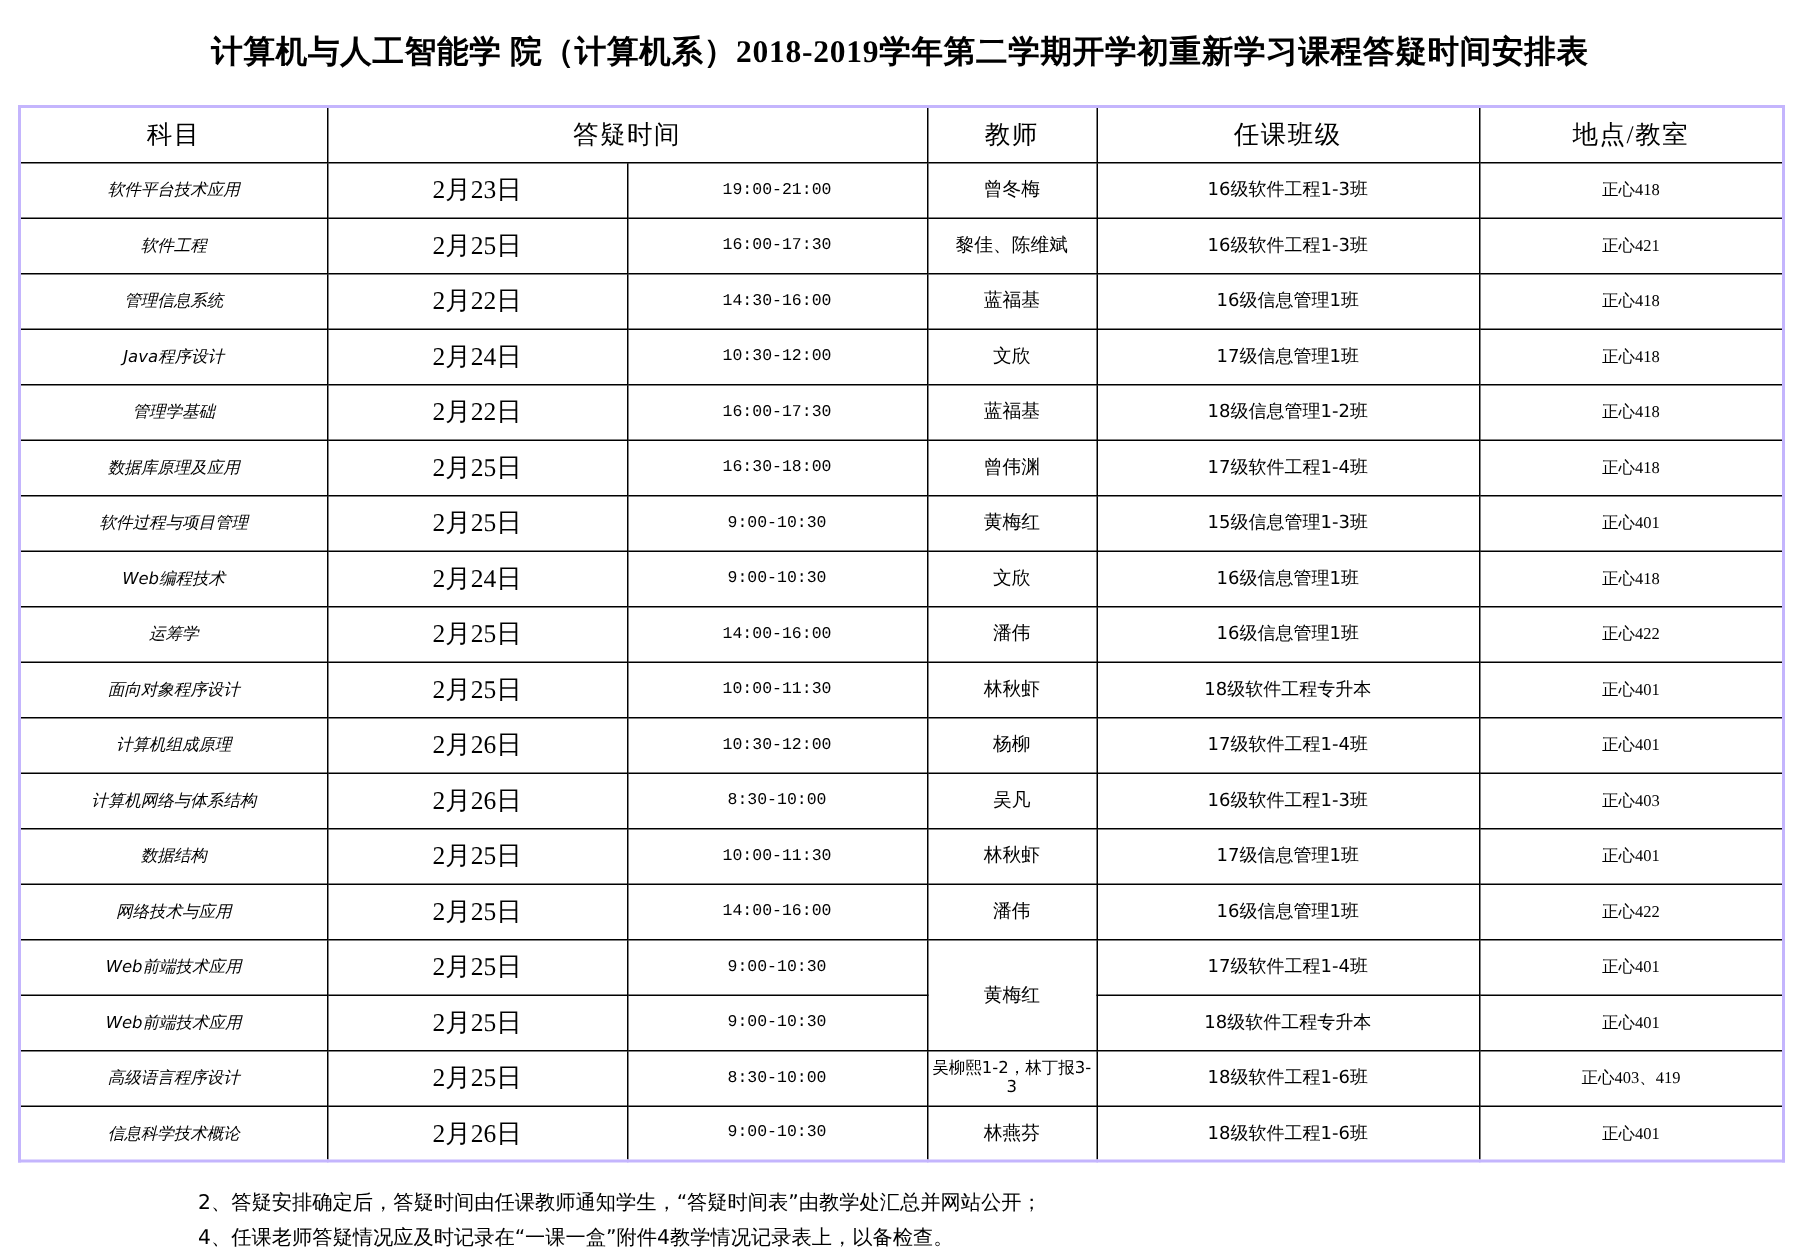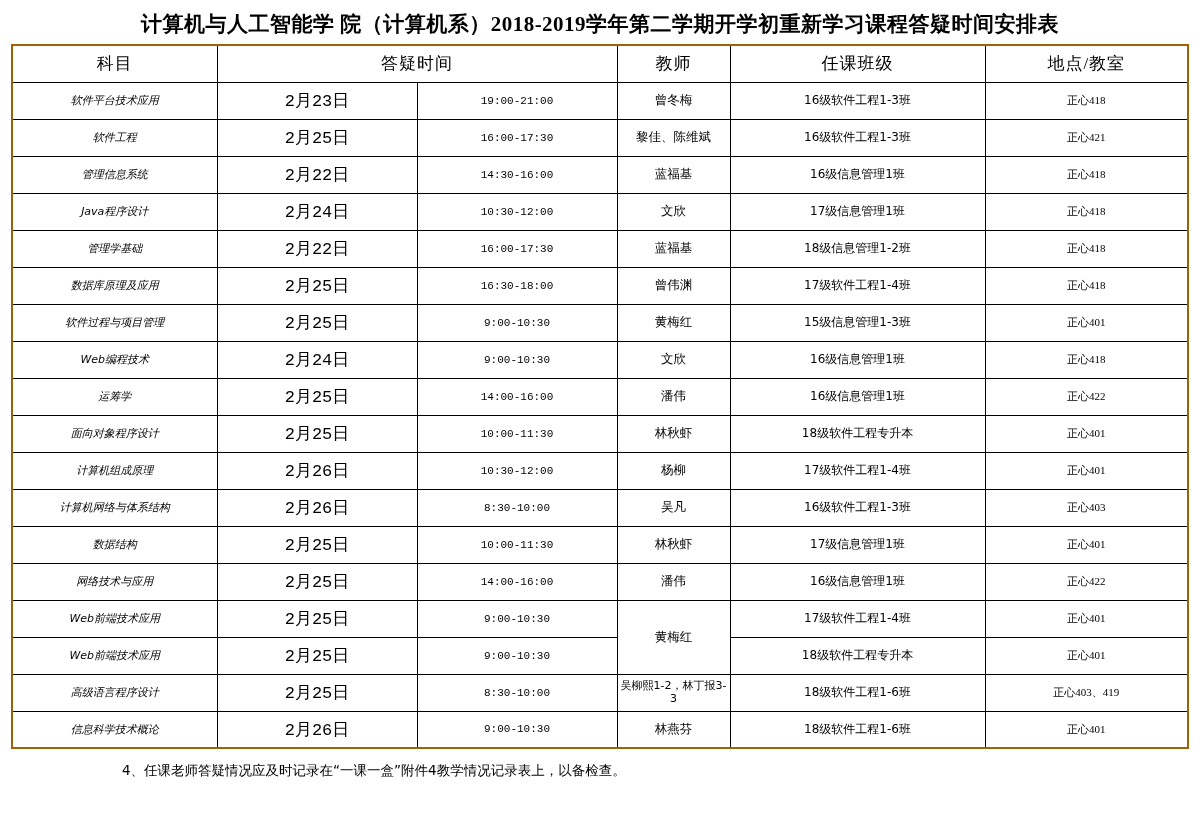--- a/index.html
+++ b/index.html
@@ -12,36 +12,36 @@
     height: 833px;
     font-family: "Liberation Serif", "DejaVu Serif", serif;
     color: #000000;
     overflow: hidden;
   }
   .page {
     width: 1200px;
     height: 667px;
     position: relative;
     box-sizing: border-box;
-    padding: 2px;
+    padding: 12px;
   }
   .doc-title {
     text-align: center;
     font-size: 21px;
     font-weight: bold;
     letter-spacing: 0.5px;
     padding: 8px 0 6px 0;
     white-space: nowrap;
   }
   table.sched {
     border-collapse: collapse;
     table-layout: fixed;
-    margin: 0 auto;
+    margin: 16px auto;
     width: 1176px;
-    border: 2px solid #a16207;
+    border: 2px solid #c4b5fd;
   }
   table.sched td, table.sched th {
     border: 1px solid #000;
     text-align: center;
     vertical-align: middle;
     padding: 0;
     height: 37px;
     box-sizing: border-box;
   }
   thead th {
@@ -57,21 +57,21 @@
   col.c-class    { width: 255px; }
   col.c-room     { width: 203px; }
 
   .cell-subject {
     font-family: "DejaVu Sans", "Liberation Sans", sans-serif;
     font-size: 11px;
     font-style: italic;
   }
   .cell-date {
     font-size: 17px;
-    font-family: Liberation Mono, monospace;
+    font-family: Liberation Serif, serif;
   }
   .cell-time {
     font-size: 11px;
     font-family: "Liberation Mono", "DejaVu Sans Mono", monospace;
     letter-spacing: 0px;
   }
   .cell-teacher {
     font-family: "DejaVu Sans", "Liberation Sans", sans-serif;
     font-size: 12.5px;
   }
@@ -269,16 +269,17 @@
           <td class="cell-date">2月26日</td>
           <td class="cell-time">9:00-10:30</td>
           <td class="cell-teacher">林燕芬</td>
           <td class="cell-class">18级软件工程1-6班</td>
           <td class="cell-room">正心401</td>
         </tr>
       </tbody>
   </table>
 
   <div class="notes">
+    <div>2、答疑安排确定后，答疑时间由任课教师通知学生，“答疑时间表”由教学处汇总并网站公开；</div>
     <div>4、任课老师答疑情况应及时记录在“一课一盒”附件4教学情况记录表上，以备检查。</div>
   </div>
 
 </div>
 
 </body></html>

